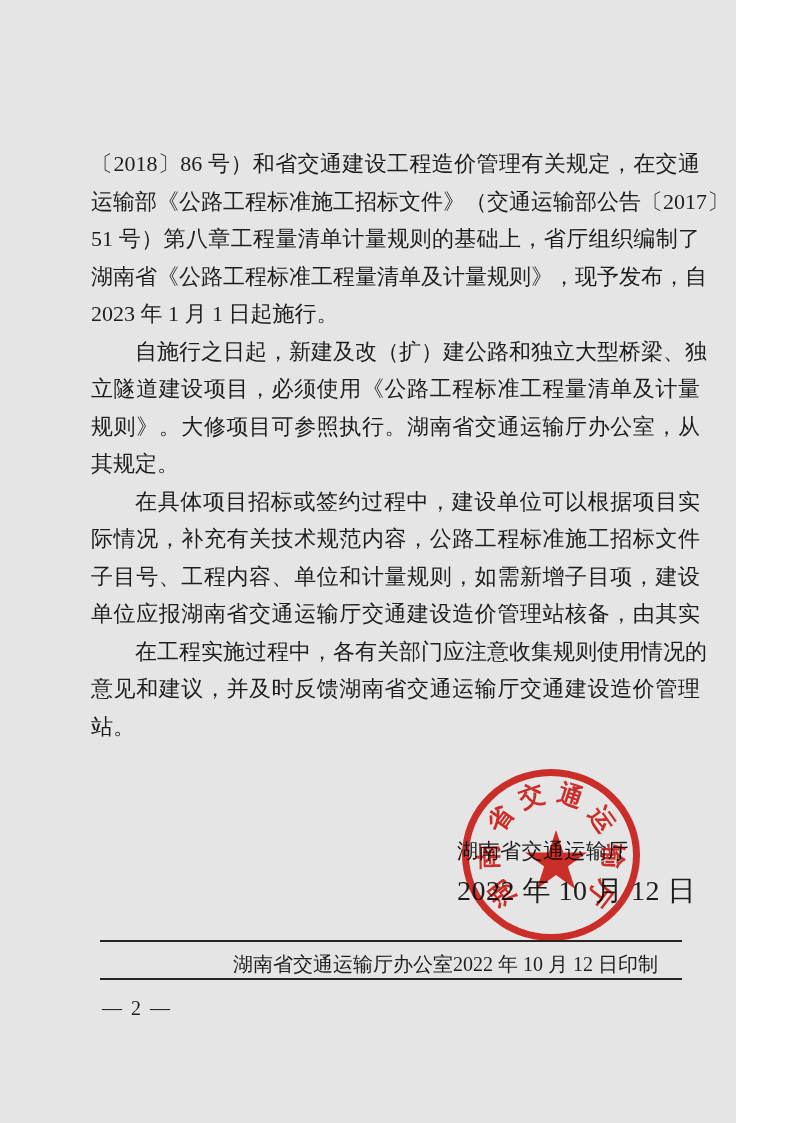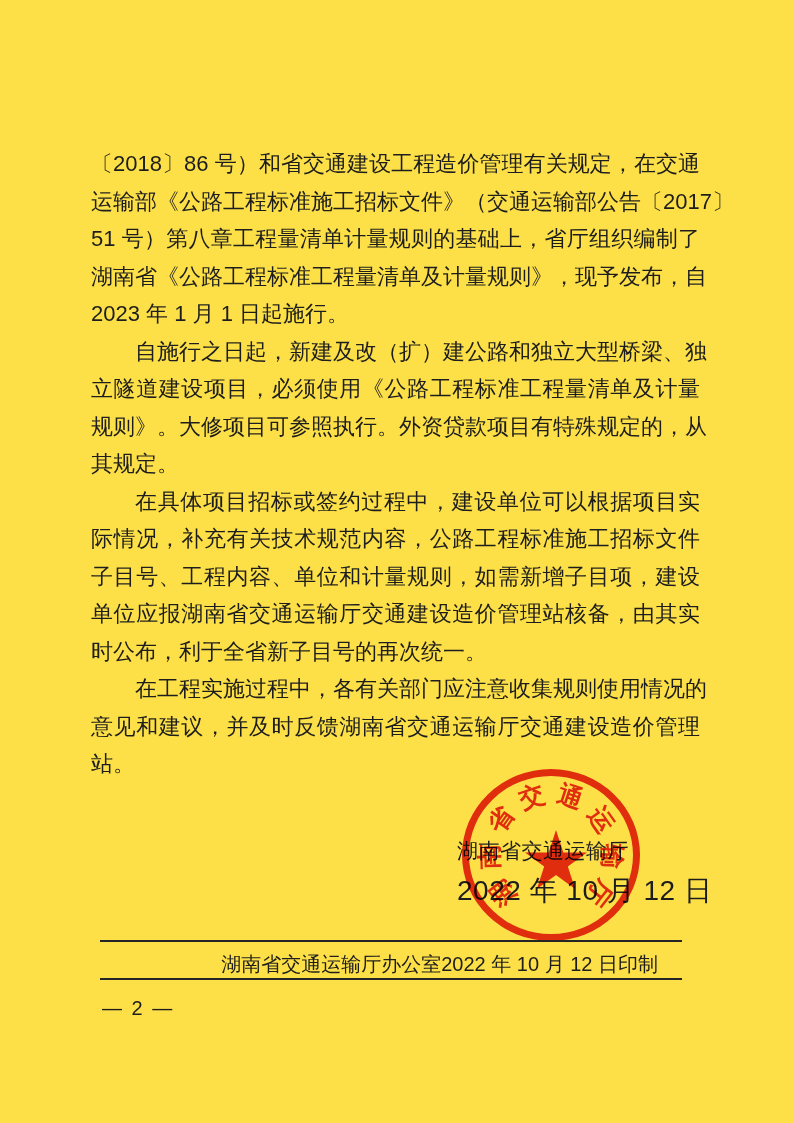--- a/index.html
+++ b/index.html
@@ -1,18 +1,18 @@
 <!DOCTYPE html>
 <html><head>
 <meta charset="utf-8">
 <style>
   html,body{margin:0;padding:0;background:#ffffff;}
   .page{
-    position:relative;width:794px;height:1123px;background:#fde047;overflow:hidden;
-    font-family:Liberation Sans, sans-serif;color:#1d1d1d;
+    position:relative;width:736px;height:1123px;background:#e5e5e5;overflow:hidden;
+    font-family:Liberation Serif, serif;color:#1d1d1d;
   }
   
   .body-text{position:absolute;left:91px;top:145px;width:609px;}
   .line{
     height:37.5px;line-height:37.5px;font-size:22px;
     text-align:justify;text-align-last:justify;white-space:nowrap;
     color:#1d1d1d;
   }
   .line.indent{text-indent:44px;}
   .line.end{text-align-last:left;white-space:normal;}
@@ -51,27 +51,26 @@
 <div class="page">
 
   <div class="body-text" id="bodyText">
       <div class="line">〔2018〕86 号）和省交通建设工程造价管理有关规定，在交通</div>
       <div class="line">运输部《公路工程标准施工招标文件》（交通运输部公告〔2017〕</div>
       <div class="line">51 号）第八章工程量清单计量规则的基础上，省厅组织编制了</div>
       <div class="line">湖南省《公路工程标准工程量清单及计量规则》，现予发布，自</div>
       <div class="line end">2023 年 1 月 1 日起施行。</div>
       <div class="line indent">自施行之日起，新建及改（扩）建公路和独立大型桥梁、独</div>
       <div class="line">立隧道建设项目，必须使用《公路工程标准工程量清单及计量</div>
-      <div class="line">规则》。大修项目可参照执行。外资贷款项目有特殊规定的，从</div>
+      <div class="line">规则》。大修项目可参照执行。湖南省交通运输厅办公室，从</div>
       <div class="line end">其规定。</div>
       <div class="line indent">在具体项目招标或签约过程中，建设单位可以根据项目实</div>
       <div class="line">际情况，补充有关技术规范内容，公路工程标准施工招标文件</div>
       <div class="line">子目号、工程内容、单位和计量规则，如需新增子目项，建设</div>
       <div class="line">单位应报湖南省交通运输厅交通建设造价管理站核备，由其实</div>
-      <div class="line end">时公布，利于全省新子目号的再次统一。</div>
       <div class="line indent">在工程实施过程中，各有关部门应注意收集规则使用情况的</div>
       <div class="line">意见和建议，并及时反馈湖南省交通运输厅交通建设造价管理</div>
       <div class="line end">站。</div>
     </div>
 
   <div class="sig-org">湖南省交通运输厅</div>
   <div class="sig-date">2022 年 10 月 12 日</div>
 
   <div class="seal">
     <div class="seal-star"></div>

